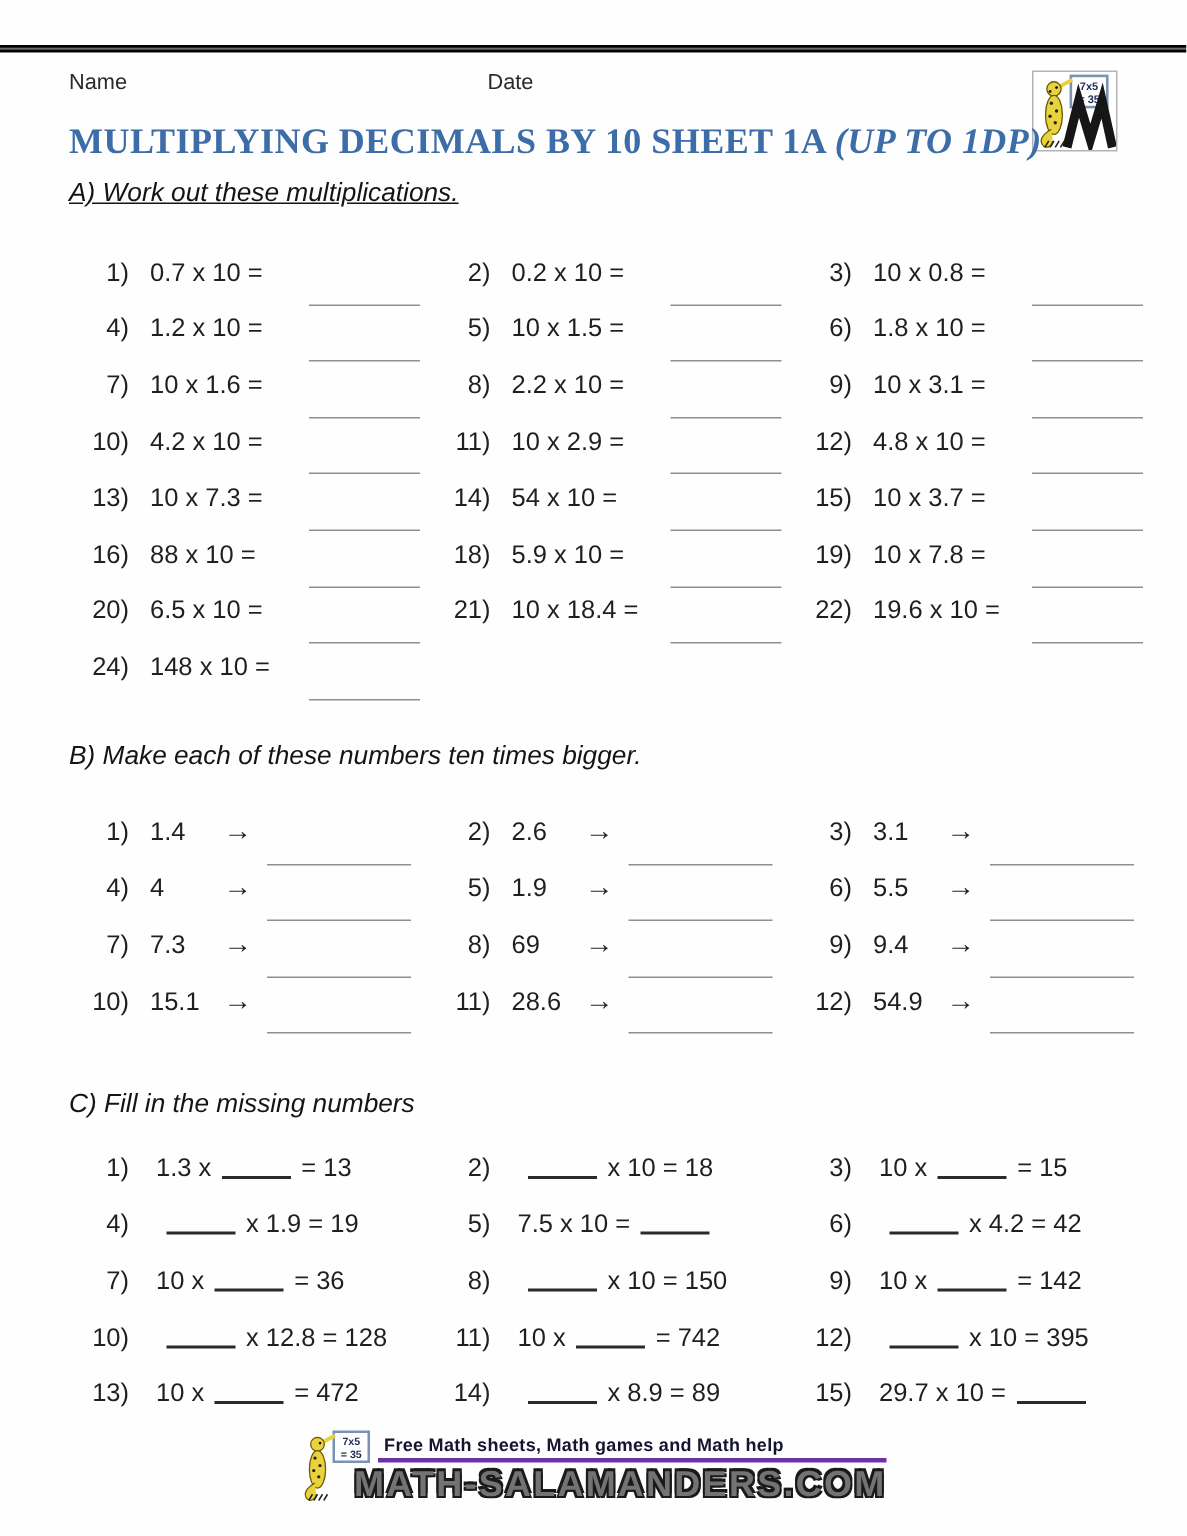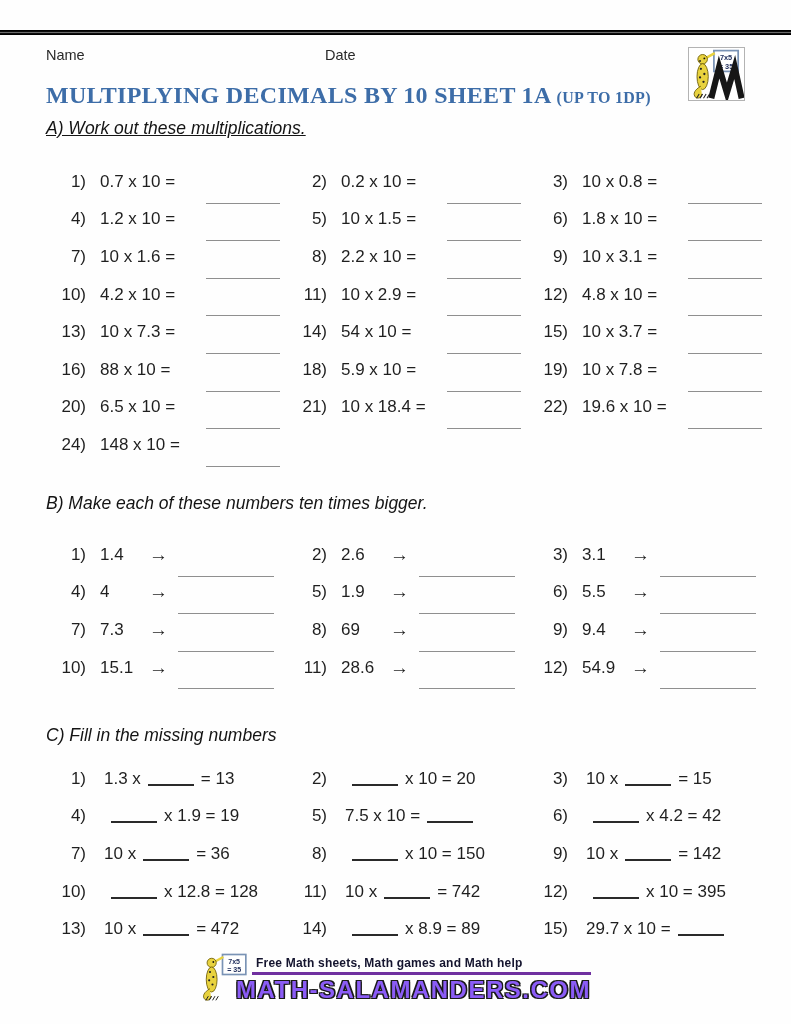--- a/index.html
+++ b/index.html
@@ -21,21 +21,21 @@
     position:absolute; top:47px; left:688px; width:57px; height:54px;
     border:1px solid #b3b3b3; background:#fff; box-sizing:border-box;
   }
   .logo-box svg { width:100%; height:100%; display:block; }
 
   .page-title {
     position:absolute; top:82px; left:46px; white-space:nowrap;
     font-family:"Liberation Serif", serif; font-weight:bold;
     font-size:24px; color:#3d6da8; letter-spacing:0.3px;
   }
-  .title-suffix { font-size:16px; margin-left:5px; }
+  .title-suffix { font-size:24px; margin-left:5px;font-style:italic; }
 
   .sec-head {
     position:absolute; left:46px; font-size:17.5px; font-style:italic; color:#141414;
   }
   .sec-head-a { top:118px;text-decoration:underline; }
   .sec-head-b { top:493px; }
   .sec-head-c { top:725px; }
 
   .grid {
     position:absolute; left:40px; width:723px;
@@ -75,21 +75,21 @@
   .footer-inner { display:flex; align-items:flex-end; }
   .footer-logo { width:50px; height:54px; flex:none; }
   .footer-text { display:flex; flex-direction:column; margin-left:2px; }
   .footer-tagline {
     font-size:12px; font-weight:bold; color:#14142e; letter-spacing:0.2px;
     padding-left:4px;
   }
   .footer-line { height:3px; background:#7030a0; margin:2px 0 1px; }
   .footer-site {
     font-size:24px; font-weight:800; text-transform:uppercase;
-    letter-spacing:1.5px; color:#8b5cf6; margin-left:-16px;
+    letter-spacing:1.5px; color:#737373; margin-left:-16px;
     text-shadow:-1.4px -1.4px 0 #1a1a1a, 1.4px -1.4px 0 #1a1a1a,
                 -1.4px 1.4px 0 #1a1a1a, 1.4px 1.4px 0 #1a1a1a;
   }
   .no-m .m-shape { display:none; }
 </style>
 </head>
 <body>
 
 <div class="top-rule"></div>
 
@@ -355,21 +355,21 @@
     <div class="cell">
       <span class="num">1)</span>
       <span class="c-text">
         <span>1.3 x</span><span class="c-blank"></span><span>= 13</span>
       </span>
     </div>
 
     <div class="cell">
       <span class="num">2)</span>
       <span class="c-text">
-        <span></span><span class="c-blank"></span><span>x 10 = 20</span>
+        <span></span><span class="c-blank"></span><span>x 10 = 18</span>
       </span>
     </div>
 
     <div class="cell">
       <span class="num">3)</span>
       <span class="c-text">
         <span>10 x</span><span class="c-blank"></span><span>= 15</span>
       </span>
     </div>
 

